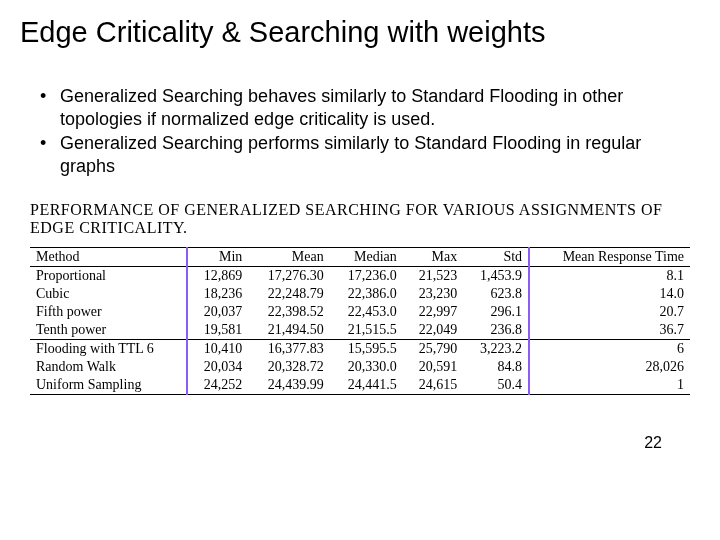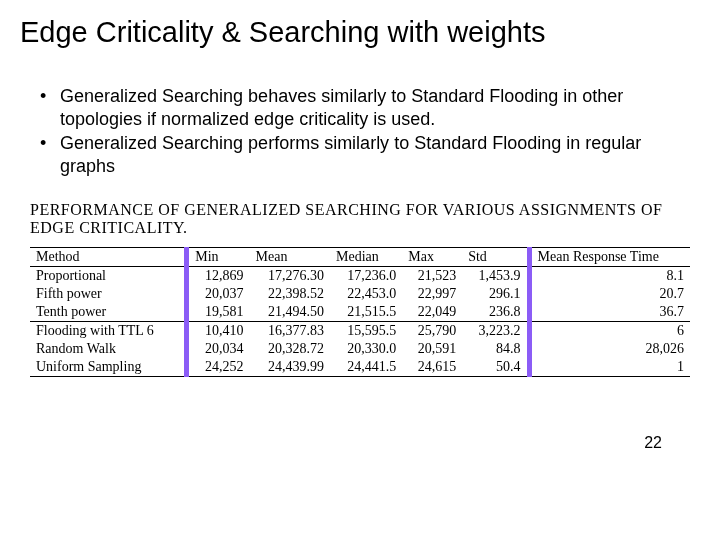--- a/index.html
+++ b/index.html
@@ -57,30 +57,30 @@
     border-collapse: collapse;
     width: 100%;
     font-family: "Times New Roman", serif;
     font-size: 14px;
   }
   th, td {
     padding: 1px 6px;
     font-weight: 400;
   }
   th {
-    text-align: left;
+    text-align: right;
   }
   th.mcol { text-align: left; }
   td.mcol { text-align: left; }
   td.num { text-align: right; }
   .top-rule    { border-top: 1px solid #000; }
   .under-head  { border-bottom: 1px solid #000; }
   .sep-row td  { border-top: 1px solid #000; }
   .bottom-rule td { border-bottom: 1px solid #000; }
-  .vr { border-right: 5px solid #8b5cf6; }
+  .vr { border-right: 2px solid #8b5cf6; }
   .page-num {
     position: absolute;
     right: 58px;
     bottom: 24px;
     font-size: 16px;
   }
 </style>
 </head>
 <body>
 
@@ -109,20 +109,29 @@
       </thead>
       <tbody>
         <tr>
           <td class="mcol vr">Proportional</td>
           <td class="num">12,869</td>
           <td class="num">17,276.30</td>
           <td class="num">17,236.0</td>
           <td class="num">21,523</td>
           <td class="num vr">1,453.9</td>
           <td class="num">8.1</td>
+        </tr>
+        <tr>
+          <td class="mcol vr">Cubic</td>
+          <td class="num">18,236</td>
+          <td class="num">22,248.79</td>
+          <td class="num">22,386.0</td>
+          <td class="num">23,230</td>
+          <td class="num vr">623.8</td>
+          <td class="num">14.0</td>
         </tr>
         <tr>
           <td class="mcol vr">Fifth power</td>
           <td class="num">20,037</td>
           <td class="num">22,398.52</td>
           <td class="num">22,453.0</td>
           <td class="num">22,997</td>
           <td class="num vr">296.1</td>
           <td class="num">20.7</td>
         </tr>

